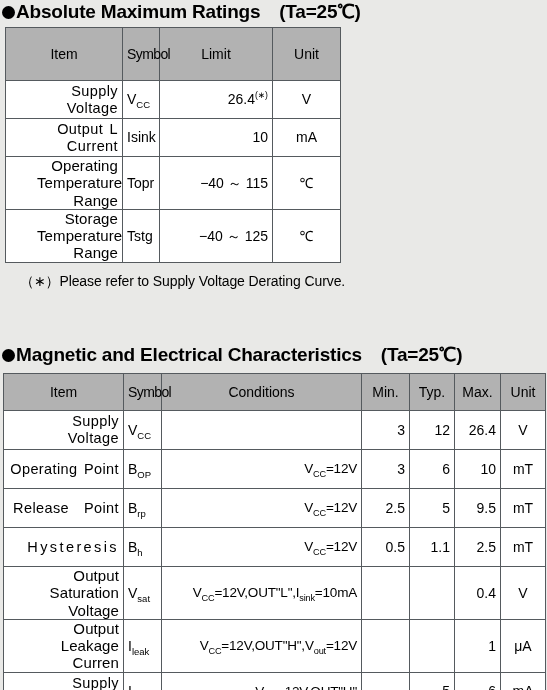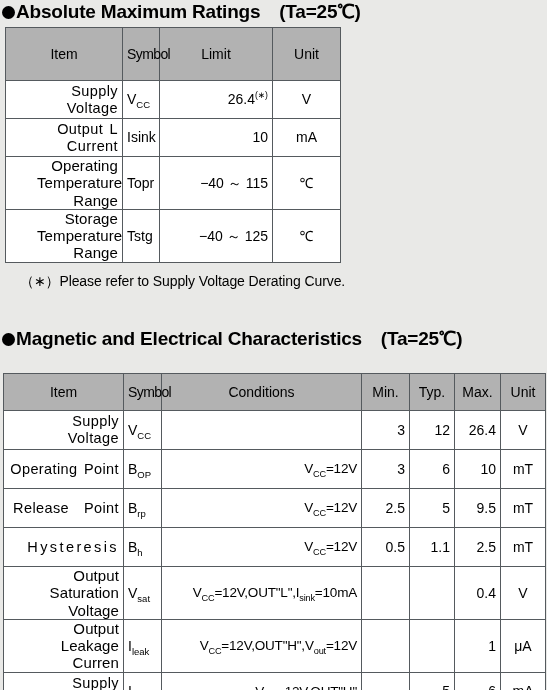--- a/index.html
+++ b/index.html
@@ -32,21 +32,21 @@
   .section-heading .bullet {
     display: inline-block;
     width: 13px;
     height: 13px;
     border-radius: 50%;
     background: #000;
     vertical-align: -1px;
     margin-right: 1px;
   }
   #heading-abs-max { left: 2px; top: 2px; }
-  #heading-mag-elec { left: 2px; top: 329px; }
+  #heading-mag-elec { left: 2px; top: 345px; }
 
   
   table.dsheet {
     position: absolute;
     border-collapse: collapse;
     background: #ec4899;
     table-layout: fixed;
   }
   table.dsheet th,
   table.dsheet td {

